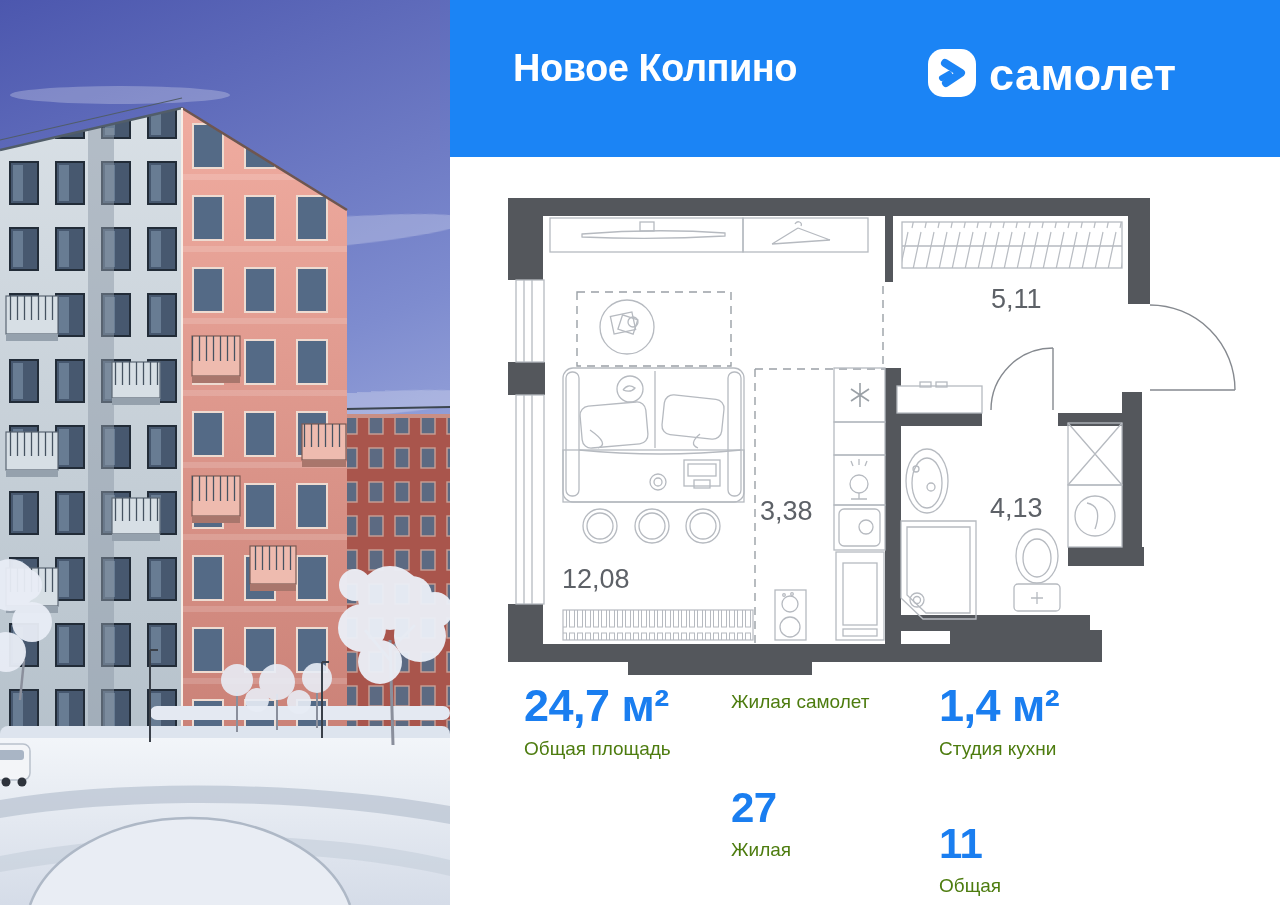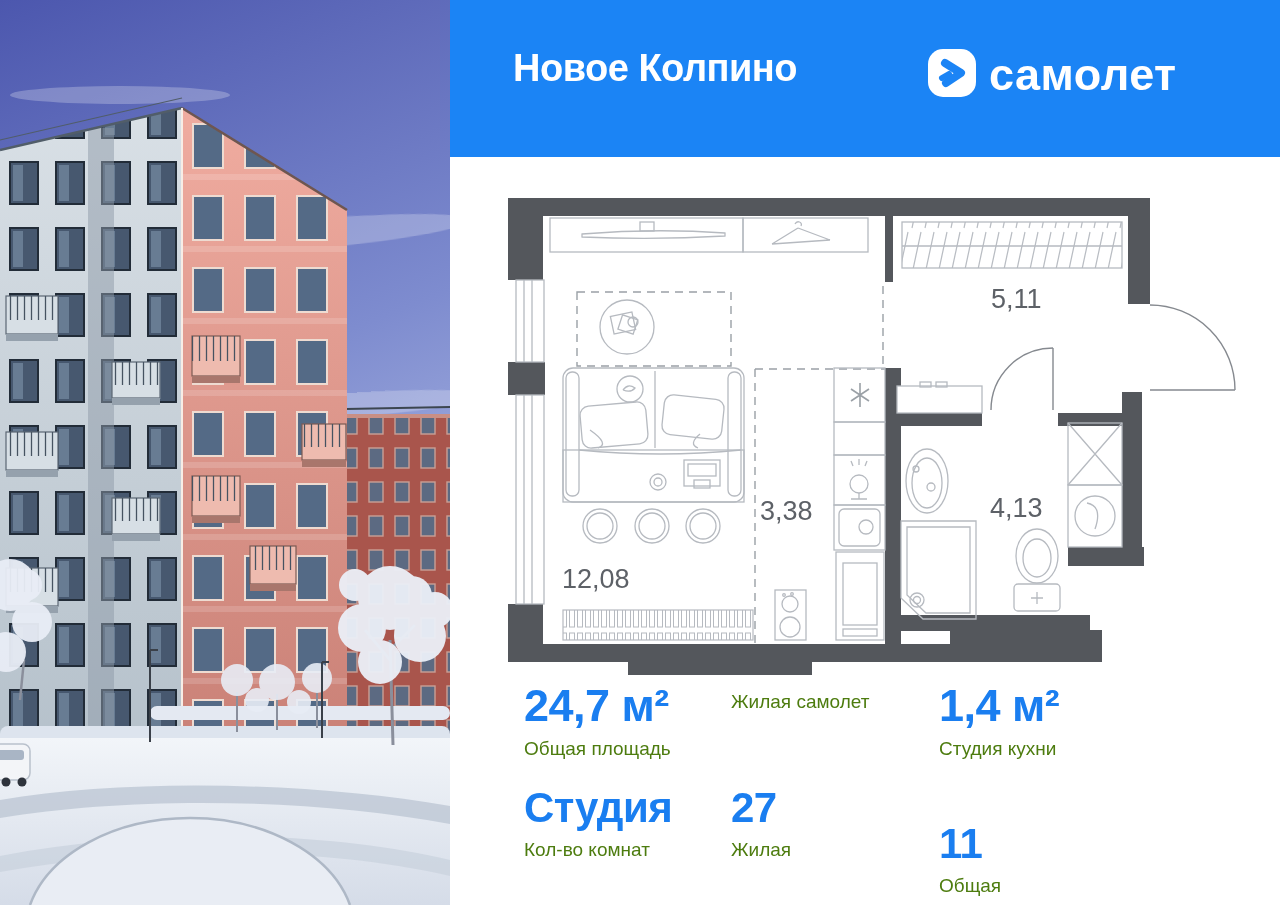--- a/index.html
+++ b/index.html
@@ -382,24 +382,20 @@
       <div class="stat-value">24,7 м²</div>
       <div class="stat-label">Общая площадь</div>
     </div>
     <div class="stat" style="left:281px;top:682px;">
       <div class="stat-label">Жилая самолет</div>
     </div>
     <div class="stat" style="left:489px;top:682px;">
       <div class="stat-value">1,4 м²</div>
       <div class="stat-label">Студия кухни</div>
     </div>
-    <div class="stat row2" style="left:74px;top:786px;">
-      <div class="stat-value">Студия</div>
-      <div class="stat-label">Кол-во комнат</div>
-    </div>
     <div class="stat row2" style="left:281px;top:786px;">
       <div class="stat-value">27</div>
       <div class="stat-label">Жилая</div>
     </div>
     <div class="stat row2" style="left:489px;top:822px;">
       <div class="stat-value">11</div>
       <div class="stat-label">Общая</div>
     </div>
 
   </div>

